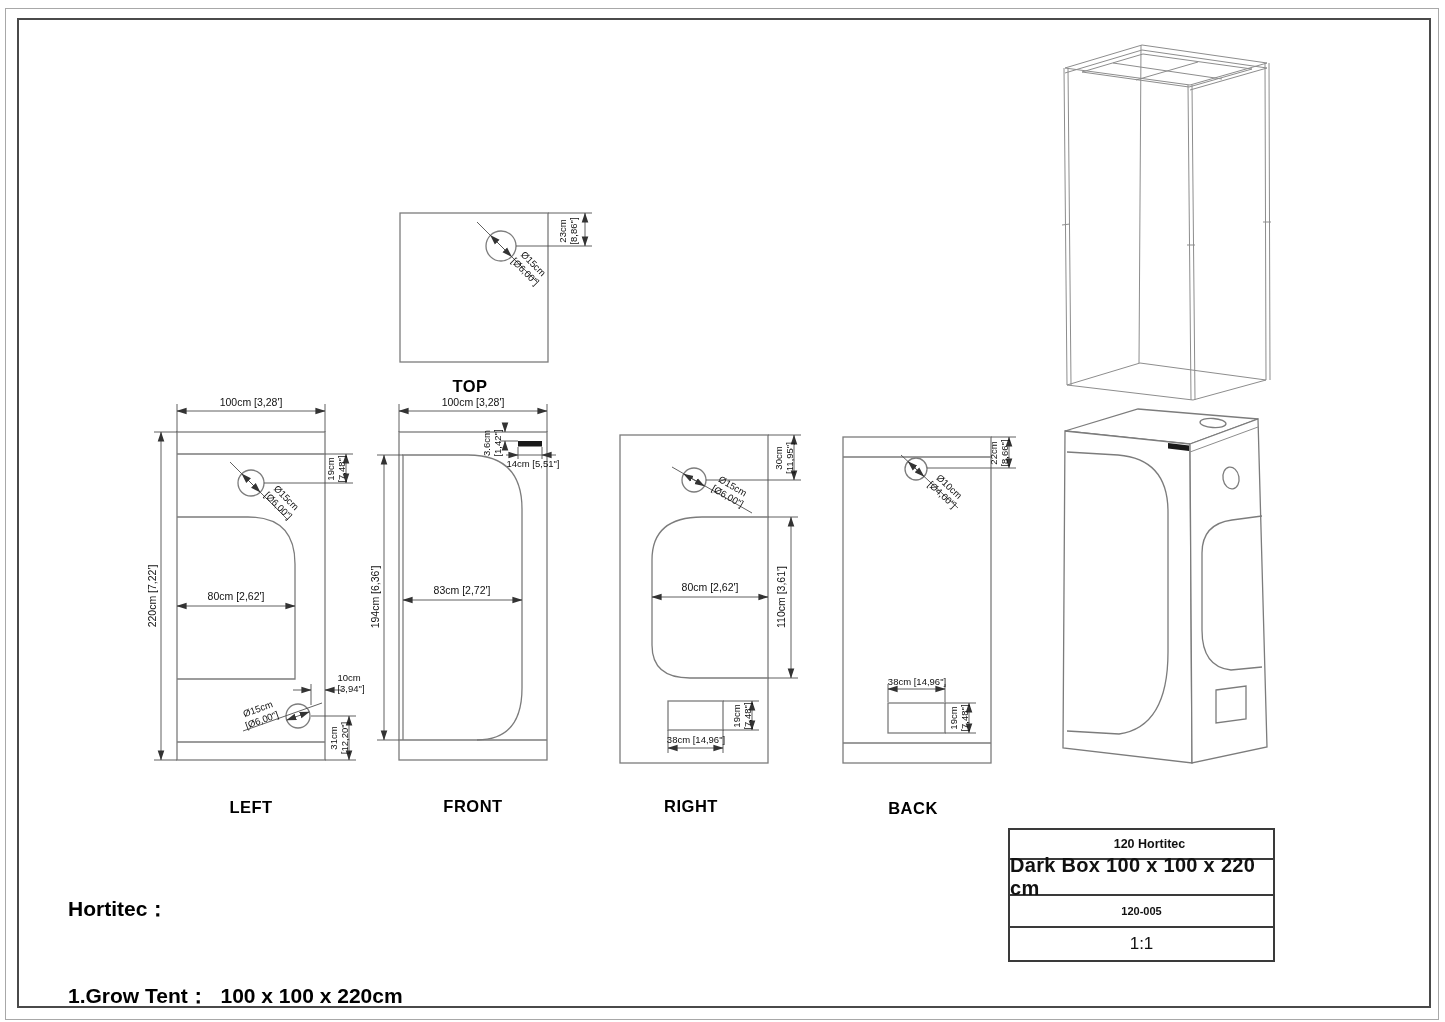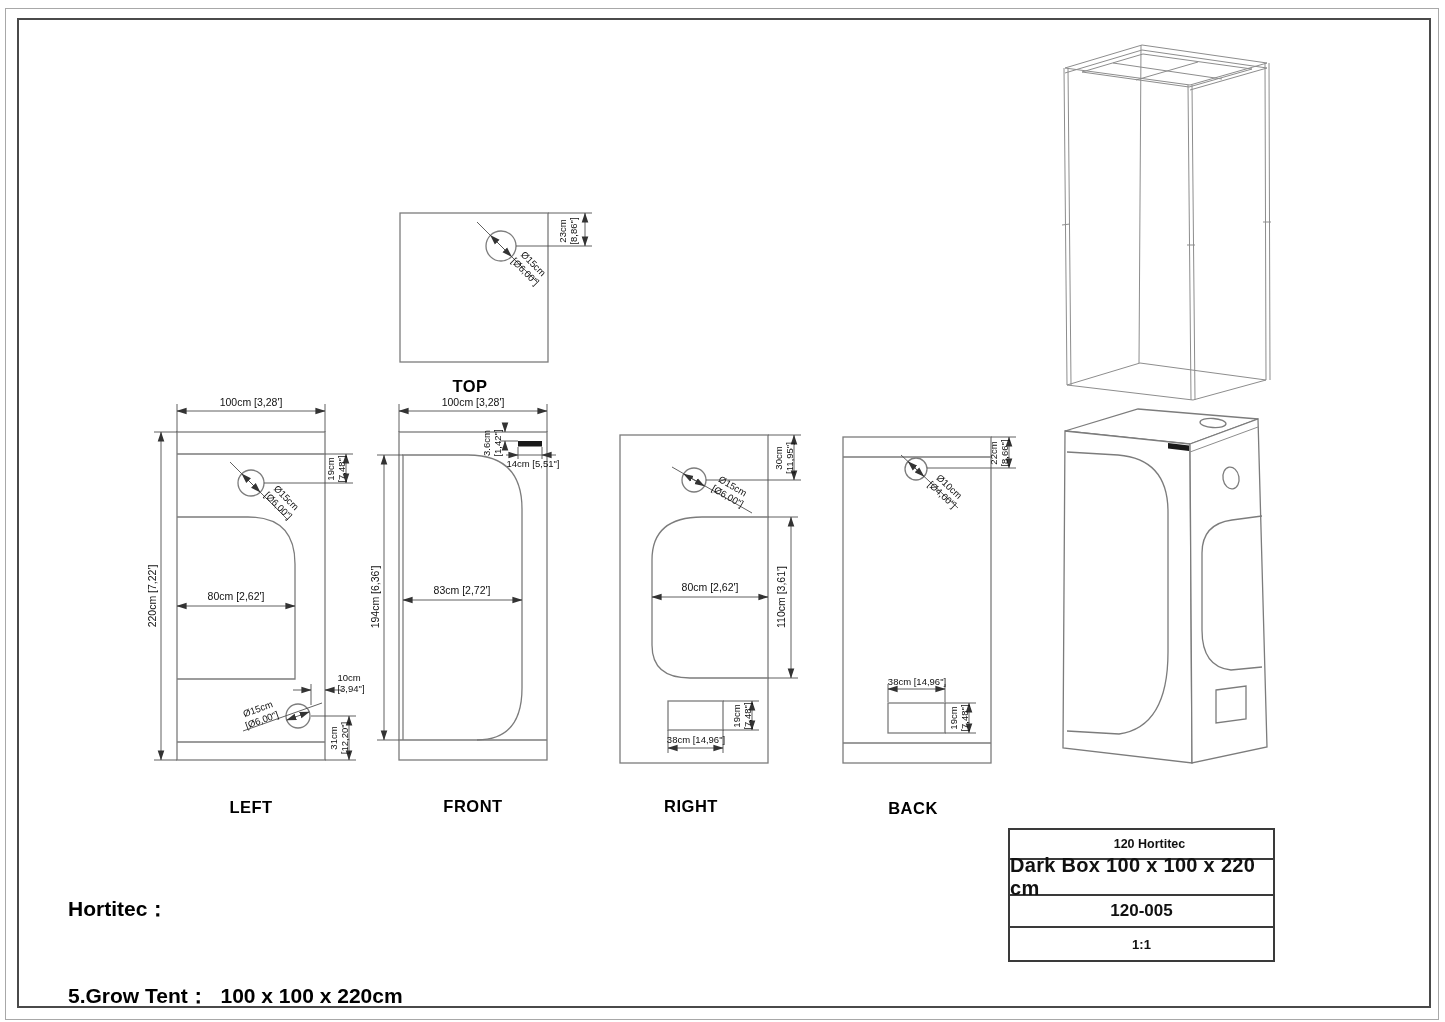--- a/index.html
+++ b/index.html
@@ -20,22 +20,22 @@
   
   .remarks{position:absolute;left:68px;top:836px;font-size:21px;font-weight:700;color:#000;
            line-height:29px;white-space:pre-wrap;}
   
   .titleblock{position:absolute;left:1008px;top:828px;width:263px;border:2px solid #3a3a3a;background:#fff;}
   .titleblock .row{display:flex;align-items:center;justify-content:center;color:#111;
                    border-top:2px solid #3a3a3a;}
   .titleblock .row:first-child{border-top:none;margin-left:16px;}
   .tb-r1{height:28px;font-size:12.5px;font-weight:700;}
   .tb-r2{height:34px;font-size:20px;font-weight:700;letter-spacing:.3px;}
-  .tb-r3{height:30px;font-size:17px;font-weight:700;}
-  .tb-r4{height:32px;font-size:13px;font-weight:700;}
+  .tb-r3{height:30px;font-size:11px;font-weight:700;}
+  .tb-r4{height:32px;font-size:17px;font-weight:400;}
 </style>
 </head>
 <body>
 
 <div id="page">
   <div class="border-outer"></div>
   <div class="border-inner"></div>
 
   <svg id="draw" width="1445" height="1022" viewBox="0 0 1445 1022">
     <defs>
@@ -226,21 +226,21 @@
       <path class="geo" d="M1067,452 L1118,455 Q1168,459 1168,512 L1168,652 Q1168,727 1119,734 L1067,731"></path>
       <polygon points="1168,443 1189,445.5 1189,451 1168,448.5" fill="#1a1a1a"></polygon>
       <ellipse class="geo" cx="1231" cy="478" rx="8" ry="11" transform="rotate(-10 1231 478)"></ellipse>
       <path class="geo" d="M1262,516 L1232,520 Q1202,524 1202,553 L1202,630 Q1202,667 1231,670 L1262,667"></path>
       <polygon class="geo" points="1216,690 1246,686 1246,719 1216,723" fill="url(#mesh)"></polygon>
     </g>
   </svg>
 
   <div class="remarks">
     <div>Hortitec：</div>
-    <div>5.Grow Tent：  100 x 100 x 220cm</div>
+    <div>1.Grow Tent：  100 x 100 x 220cm</div>
     
     
     
   </div>
 
   <div class="titleblock">
     <div class="row tb-r1">120 Hortitec</div>
     <div class="row tb-r2">Dark Box 100 x 100 x 220 cm</div>
     <div class="row tb-r3">120-005</div>
     <div class="row tb-r4">1:1</div>

